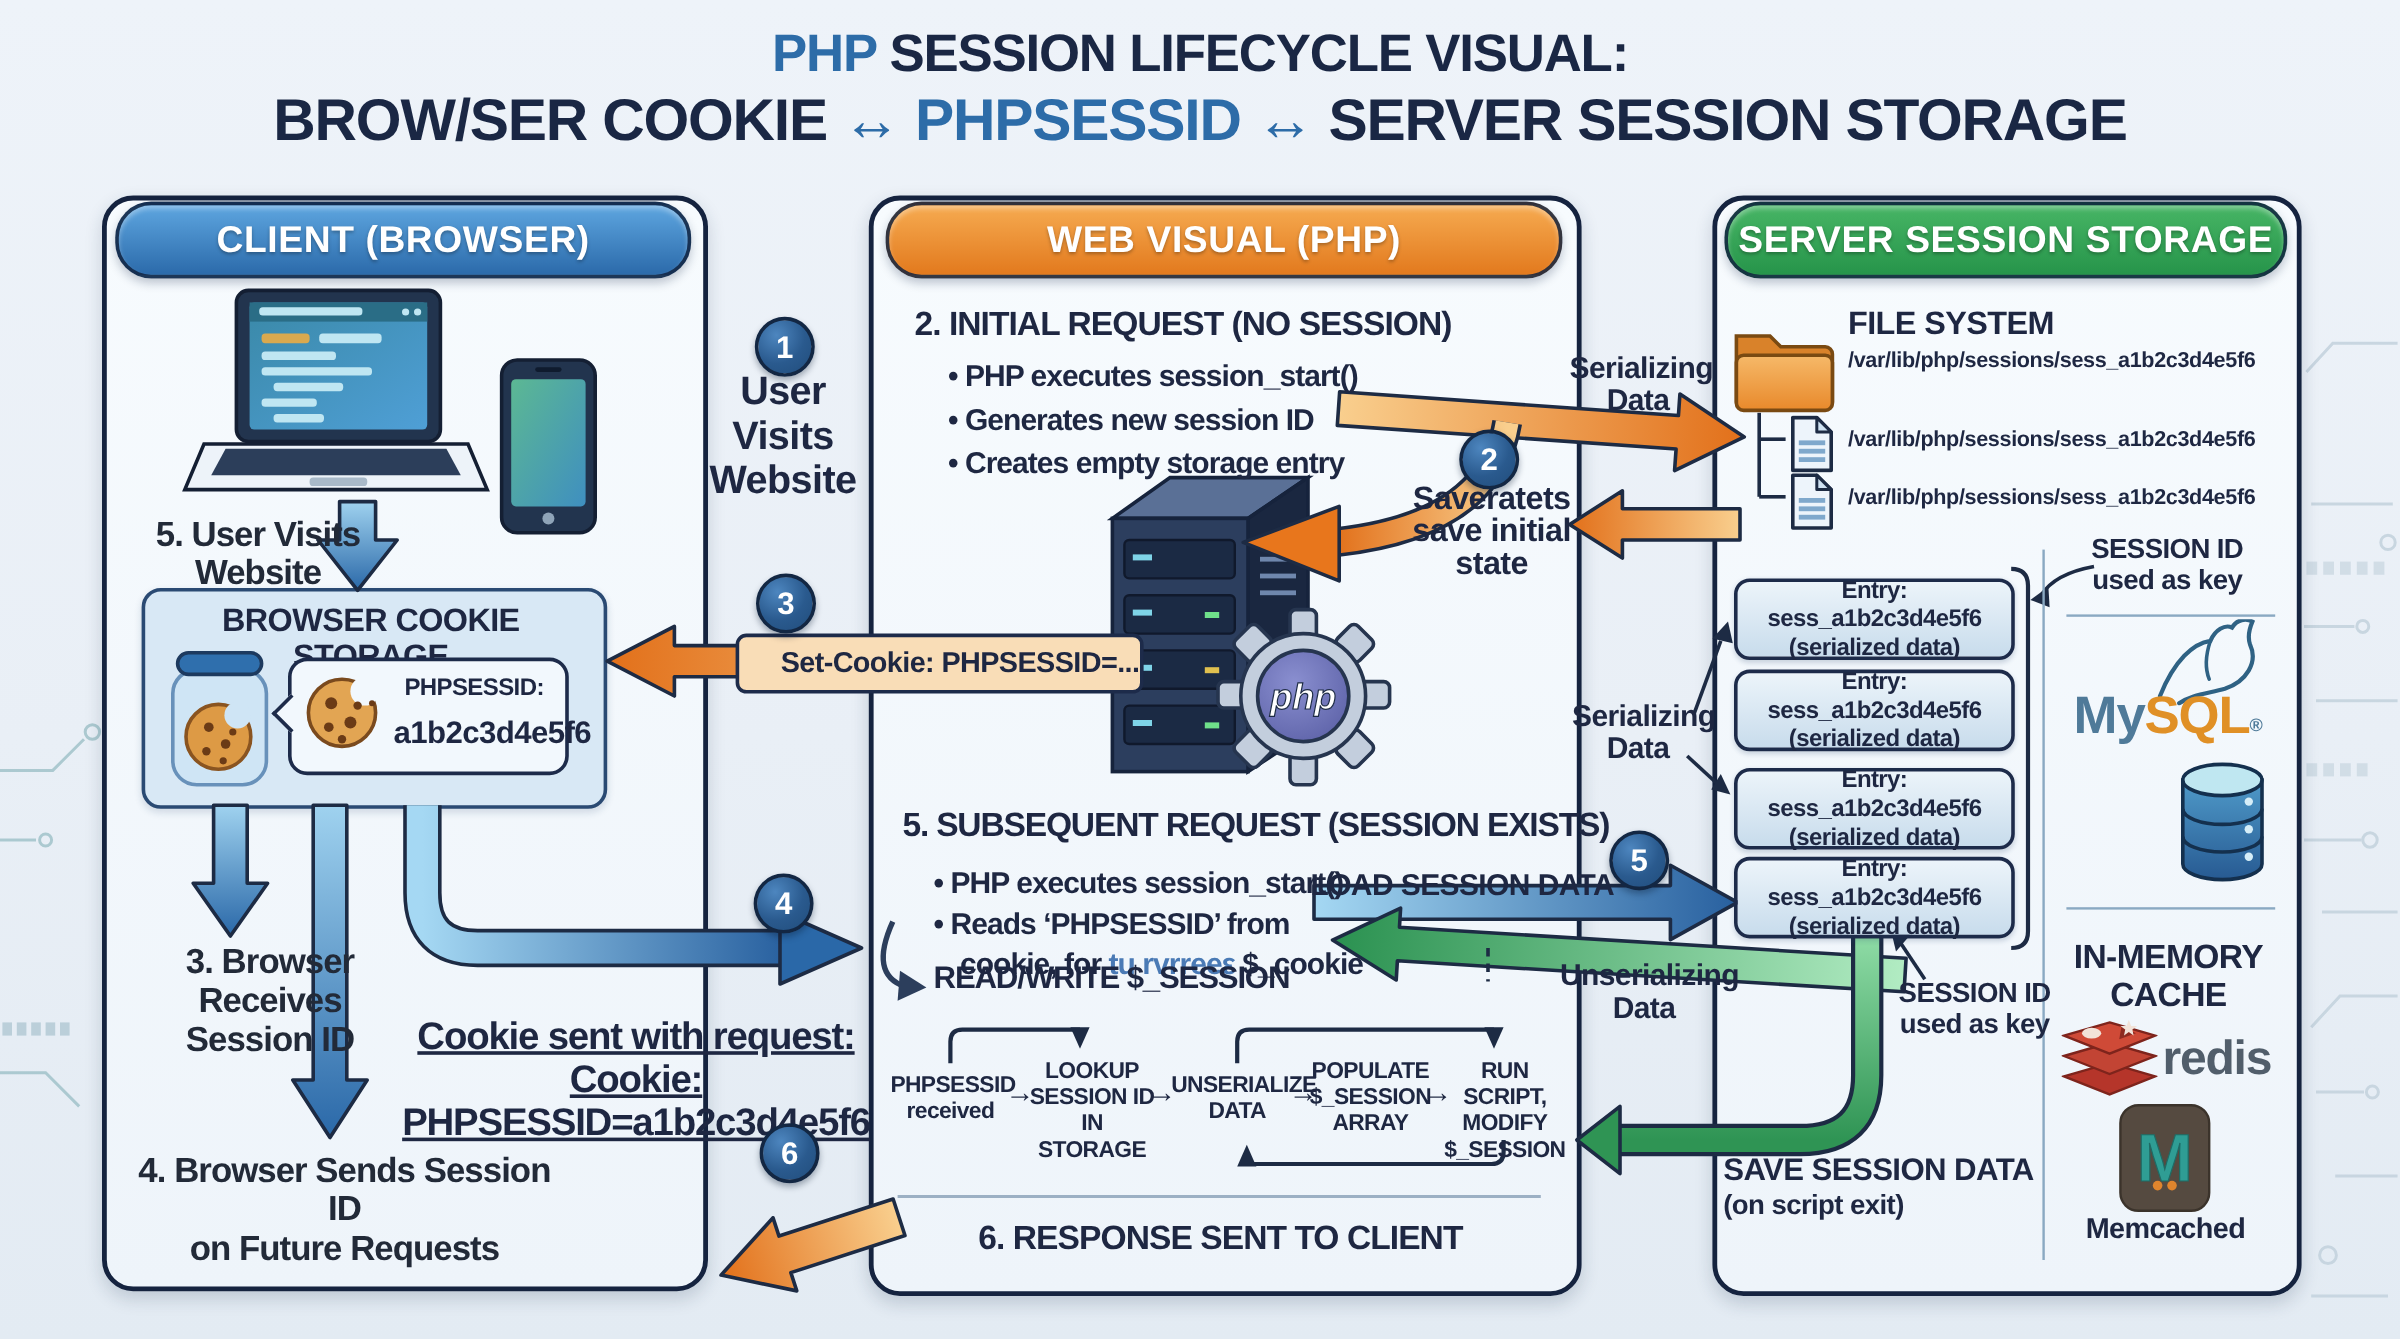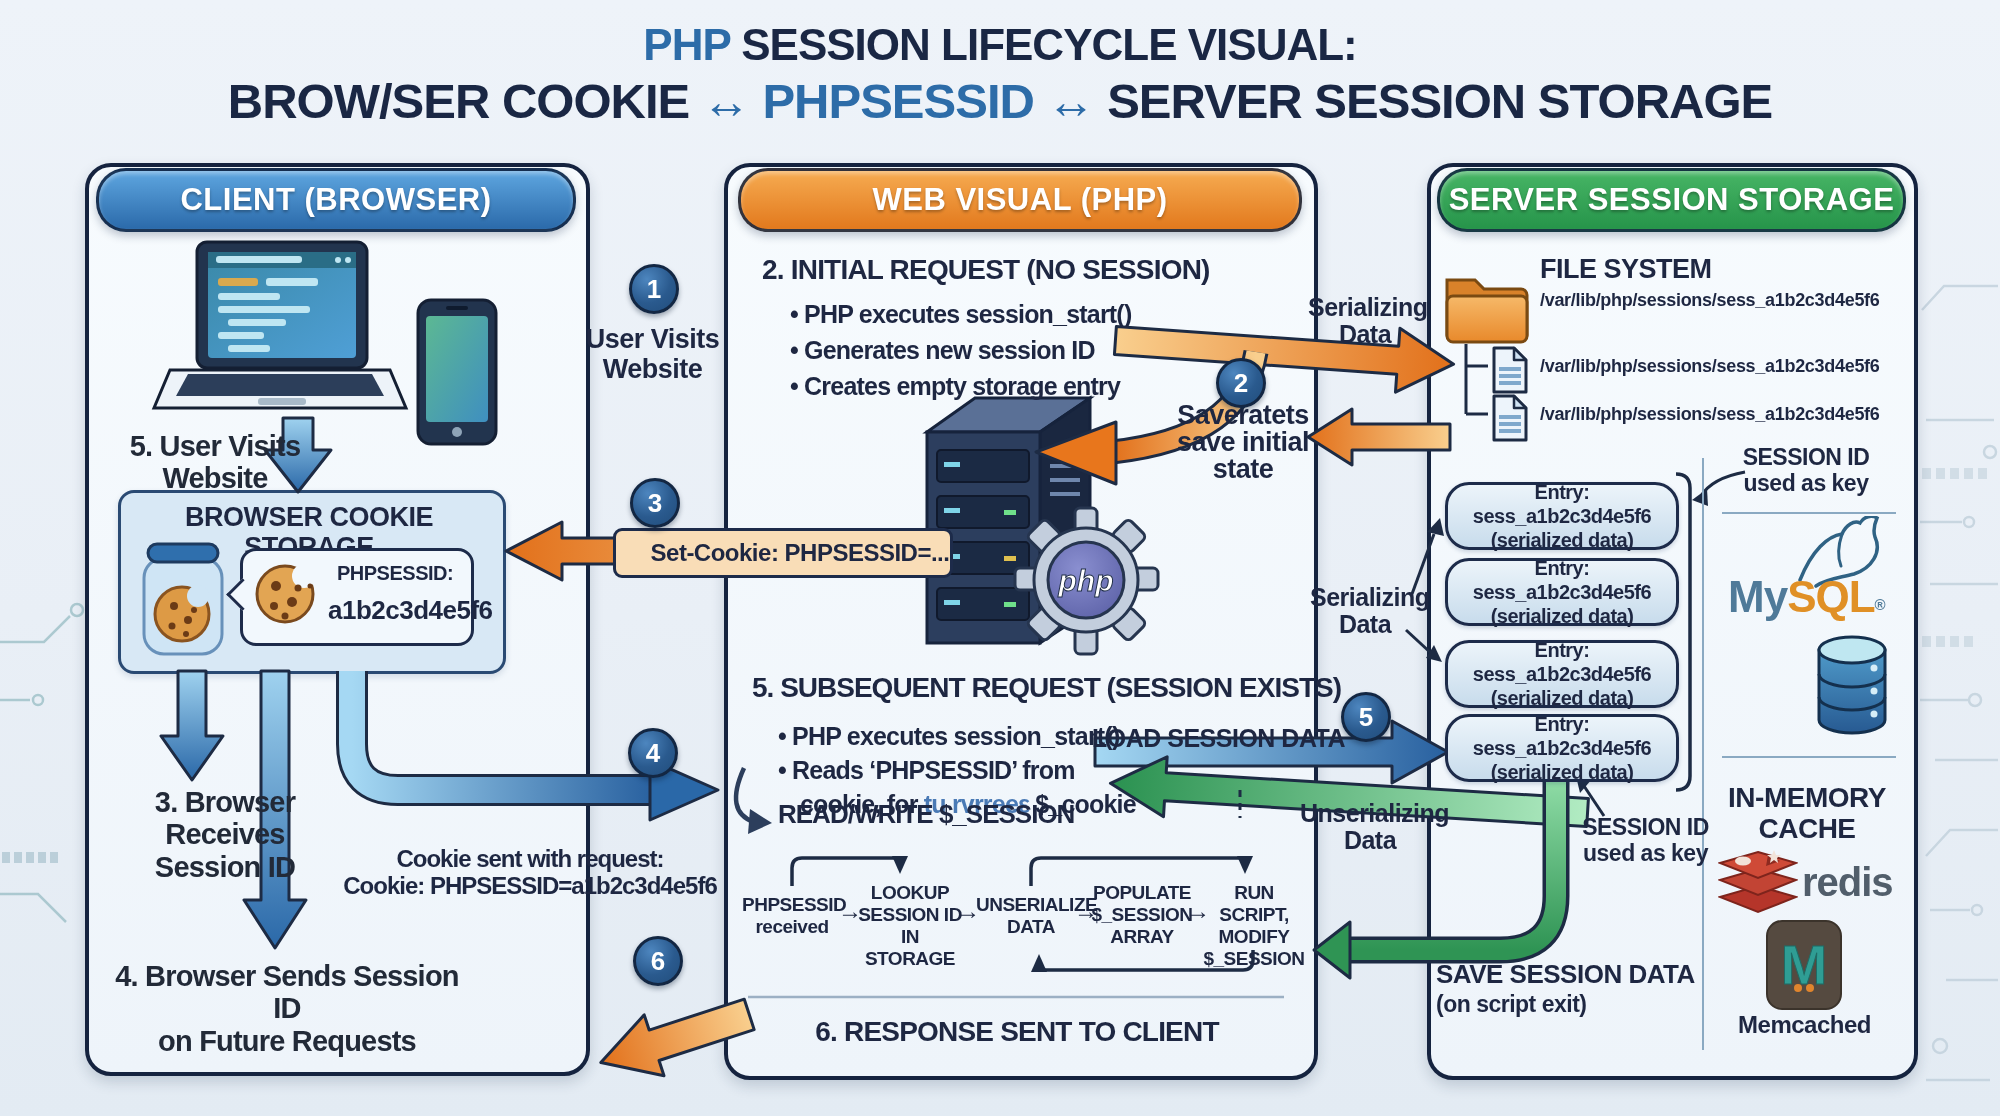--- a/index.html
+++ b/index.html
@@ -28,21 +28,21 @@
   .icon{position:absolute;z-index:3;}
   .under{z-index:1;}
   .arrows{position:absolute;left:0;top:0;z-index:2;pointer-events:none;}
   .box-cookie{position:absolute;z-index:2;background:#d8e8f5;border:3px solid #2a4a73;border-radius:16px;
     box-shadow:0 3px 6px rgba(30,60,100,.15);}
   .bubble{position:absolute;z-index:3;background:#f2f8fd;border:3px solid #1d2b4a;border-radius:16px;}
   .bubble .tail{position:absolute;left:-12px;top:32px;width:20px;height:20px;background:#f2f8fd;
     border-left:3px solid #1d2b4a;border-bottom:3px solid #1d2b4a;transform:rotate(45deg);}
   .pill{position:absolute;z-index:3;background:#f9ddb7;border:3px solid #1d2b4a;border-radius:9px;
     display:flex;align-items:center;justify-content:center;font-weight:800;font-size:24px;letter-spacing:-0.5px;}
-  .entry{position:absolute;z-index:3;width:228px;height:62px;border:3px solid #1d2b4a;border-radius:24px;
+  .entry{position:absolute;z-index:3;width:228px;height:62px;border:3px solid #1d2b4a;border-radius:13px;
     background:linear-gradient(180deg,#ecf4fa 0%,#c8dcec 100%);display:flex;align-items:center;justify-content:center;
     text-align:center;font-weight:800;font-size:20px;line-height:1.2;letter-spacing:-0.5px;white-space:pre-line;
     box-shadow:0 2px 4px rgba(30,60,100,.2);}
   .vline{position:absolute;z-index:2;border-left:2px solid #8aa9c2;}
   .hline{position:absolute;z-index:2;border-top:2px solid #8aa9c2;}
   .mem-icon{position:absolute;z-index:3;width:72px;height:86px;background:#554a40;border:2px solid #3b332b;
     border-radius:16px;display:flex;align-items:center;justify-content:center;}
   .garbled{color:#4a7ab5;}
   .accent{color:#2d6ca8;}
 </style>
@@ -363,41 +363,41 @@
     <path d="M748 997 L1284 997" stroke="#9cb0c4" stroke-width="2.5"></path>
   </svg>
 
   <div class="badge" style="left:629px;top:264px;">1</div>
   <div class="badge" style="left:1216px;top:358px;">2</div>
   <div class="badge" style="left:630px;top:478px;">3</div>
   <div class="badge" style="left:628px;top:728px;">4</div>
   <div class="badge" style="left:1341px;top:692px;">5</div>
   <div class="badge" style="left:633px;top:936px;">6</div>
 
-  <div class="t ctr pre" style="left:585px;top:324px;width:135px;font-size:27px;">User Visits
+  <div class="t ctr pre" style="left:585px;top:308px;width:135px;font-size:33px;">User Visits
 Website</div>
   <div class="t ctr pre" style="left:1163px;top:402px;width:160px;font-size:27px;line-height:1.0;">Saveratets
 save initial
 state</div>
 
   <div class="t" style="left:762px;top:254px;font-size:28px;letter-spacing:-0.8px;">2. INITIAL REQUEST (NO SESSION)</div>
   <div class="t" style="left:790px;top:300px;font-size:25px;letter-spacing:-0.8px;">• <span>PHP executes session_start()</span></div>
   <div class="t" style="left:790px;top:336px;font-size:25px;letter-spacing:-0.8px;">• <span>Generates new session ID</span></div>
   <div class="t" style="left:790px;top:372px;font-size:25px;letter-spacing:-0.8px;">• <span>Creates empty storage entry</span></div>
 
   <div class="pill" style="left:613px;top:528px;width:300px;height:44px;padding-left:34px;">Set-Cookie: PHPSESSID=...</div>
 
   <div class="t" style="left:752px;top:672px;font-size:28px;letter-spacing:-1px;">5. SUBSEQUENT REQUEST (SESSION EXISTS)</div>
   <div class="t" style="left:778px;top:722px;font-size:25px;letter-spacing:-0.8px;">• <span>PHP executes session_start()</span></div>
   <div class="t" style="left:1092px;top:724px;font-size:25px;letter-spacing:-0.5px;">LOAD SESSION DATA</div>
   <div class="t" style="left:778px;top:756px;font-size:25px;letter-spacing:-0.8px;">• <span>Reads ‘PHPSESSID’ from</span></div>
   <div class="t" style="left:800px;top:790px;font-size:25px;letter-spacing:-0.8px;"><span>cookie, for </span><span class="garbled">tu rvrreeε</span><span> $_cookie</span></div>
   <div class="t" style="left:778px;top:800px;font-size:26px;letter-spacing:-1px;">READ/WRITE $_SESSION</div>
 
-  <div class="t ctr pre" style="left:330px;top:846px;width:400px;font-size:24px;letter-spacing:-1px;">Cookie sent with request:
+  <div class="t ctr pre" style="left:330px;top:846px;width:400px;font-size:32px;letter-spacing:-1px;text-decoration:underline;">Cookie sent with request:
 Cookie: PHPSESSID=a1b2c3d4e5f6</div>
 
   <div class="t ctr pre" style="left:742px;top:894px;width:100px;font-size:19px;line-height:22px;">PHPSESSID
 received</div>
   <div class="t" style="left:838px;top:898px;font-size:24px;">→</div>
   <div class="t ctr pre" style="left:858px;top:882px;width:104px;font-size:19px;line-height:22px;">LOOKUP
 SESSION ID
 IN STORAGE</div>
   <div class="t" style="left:956px;top:898px;font-size:24px;">→</div>
   <div class="t ctr pre" style="left:976px;top:894px;width:110px;font-size:19px;line-height:22px;">UNSERIALIZE

